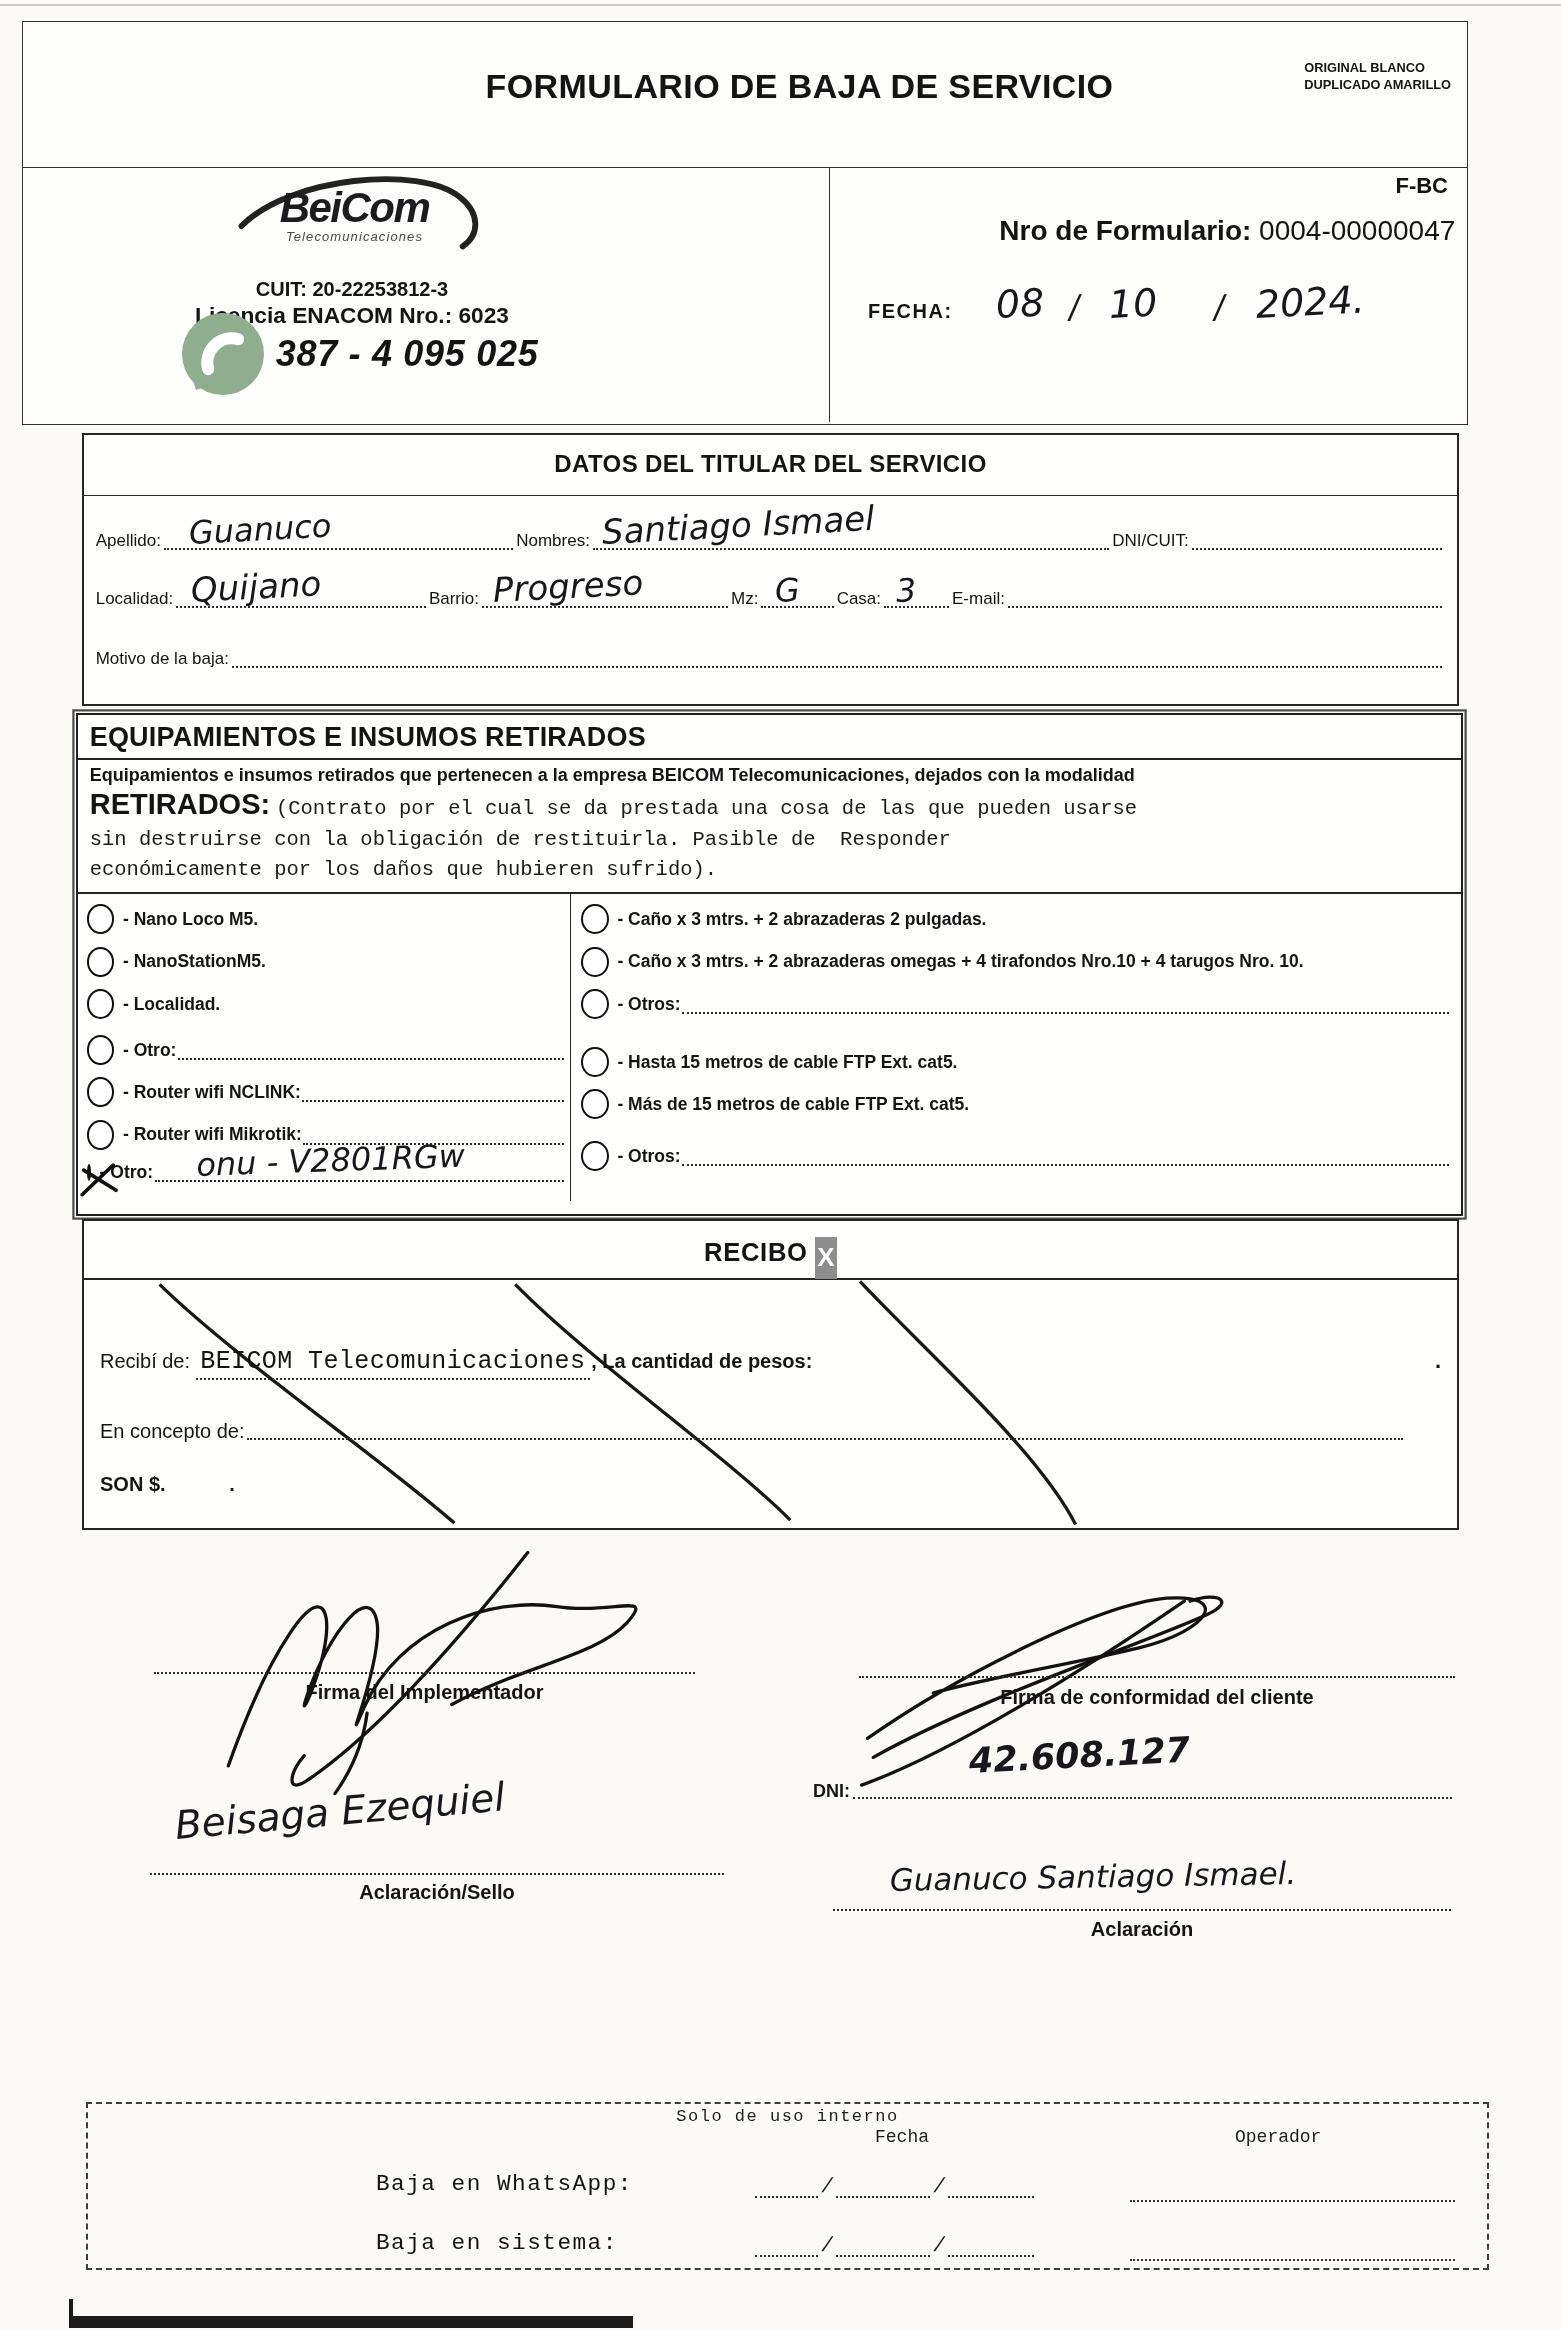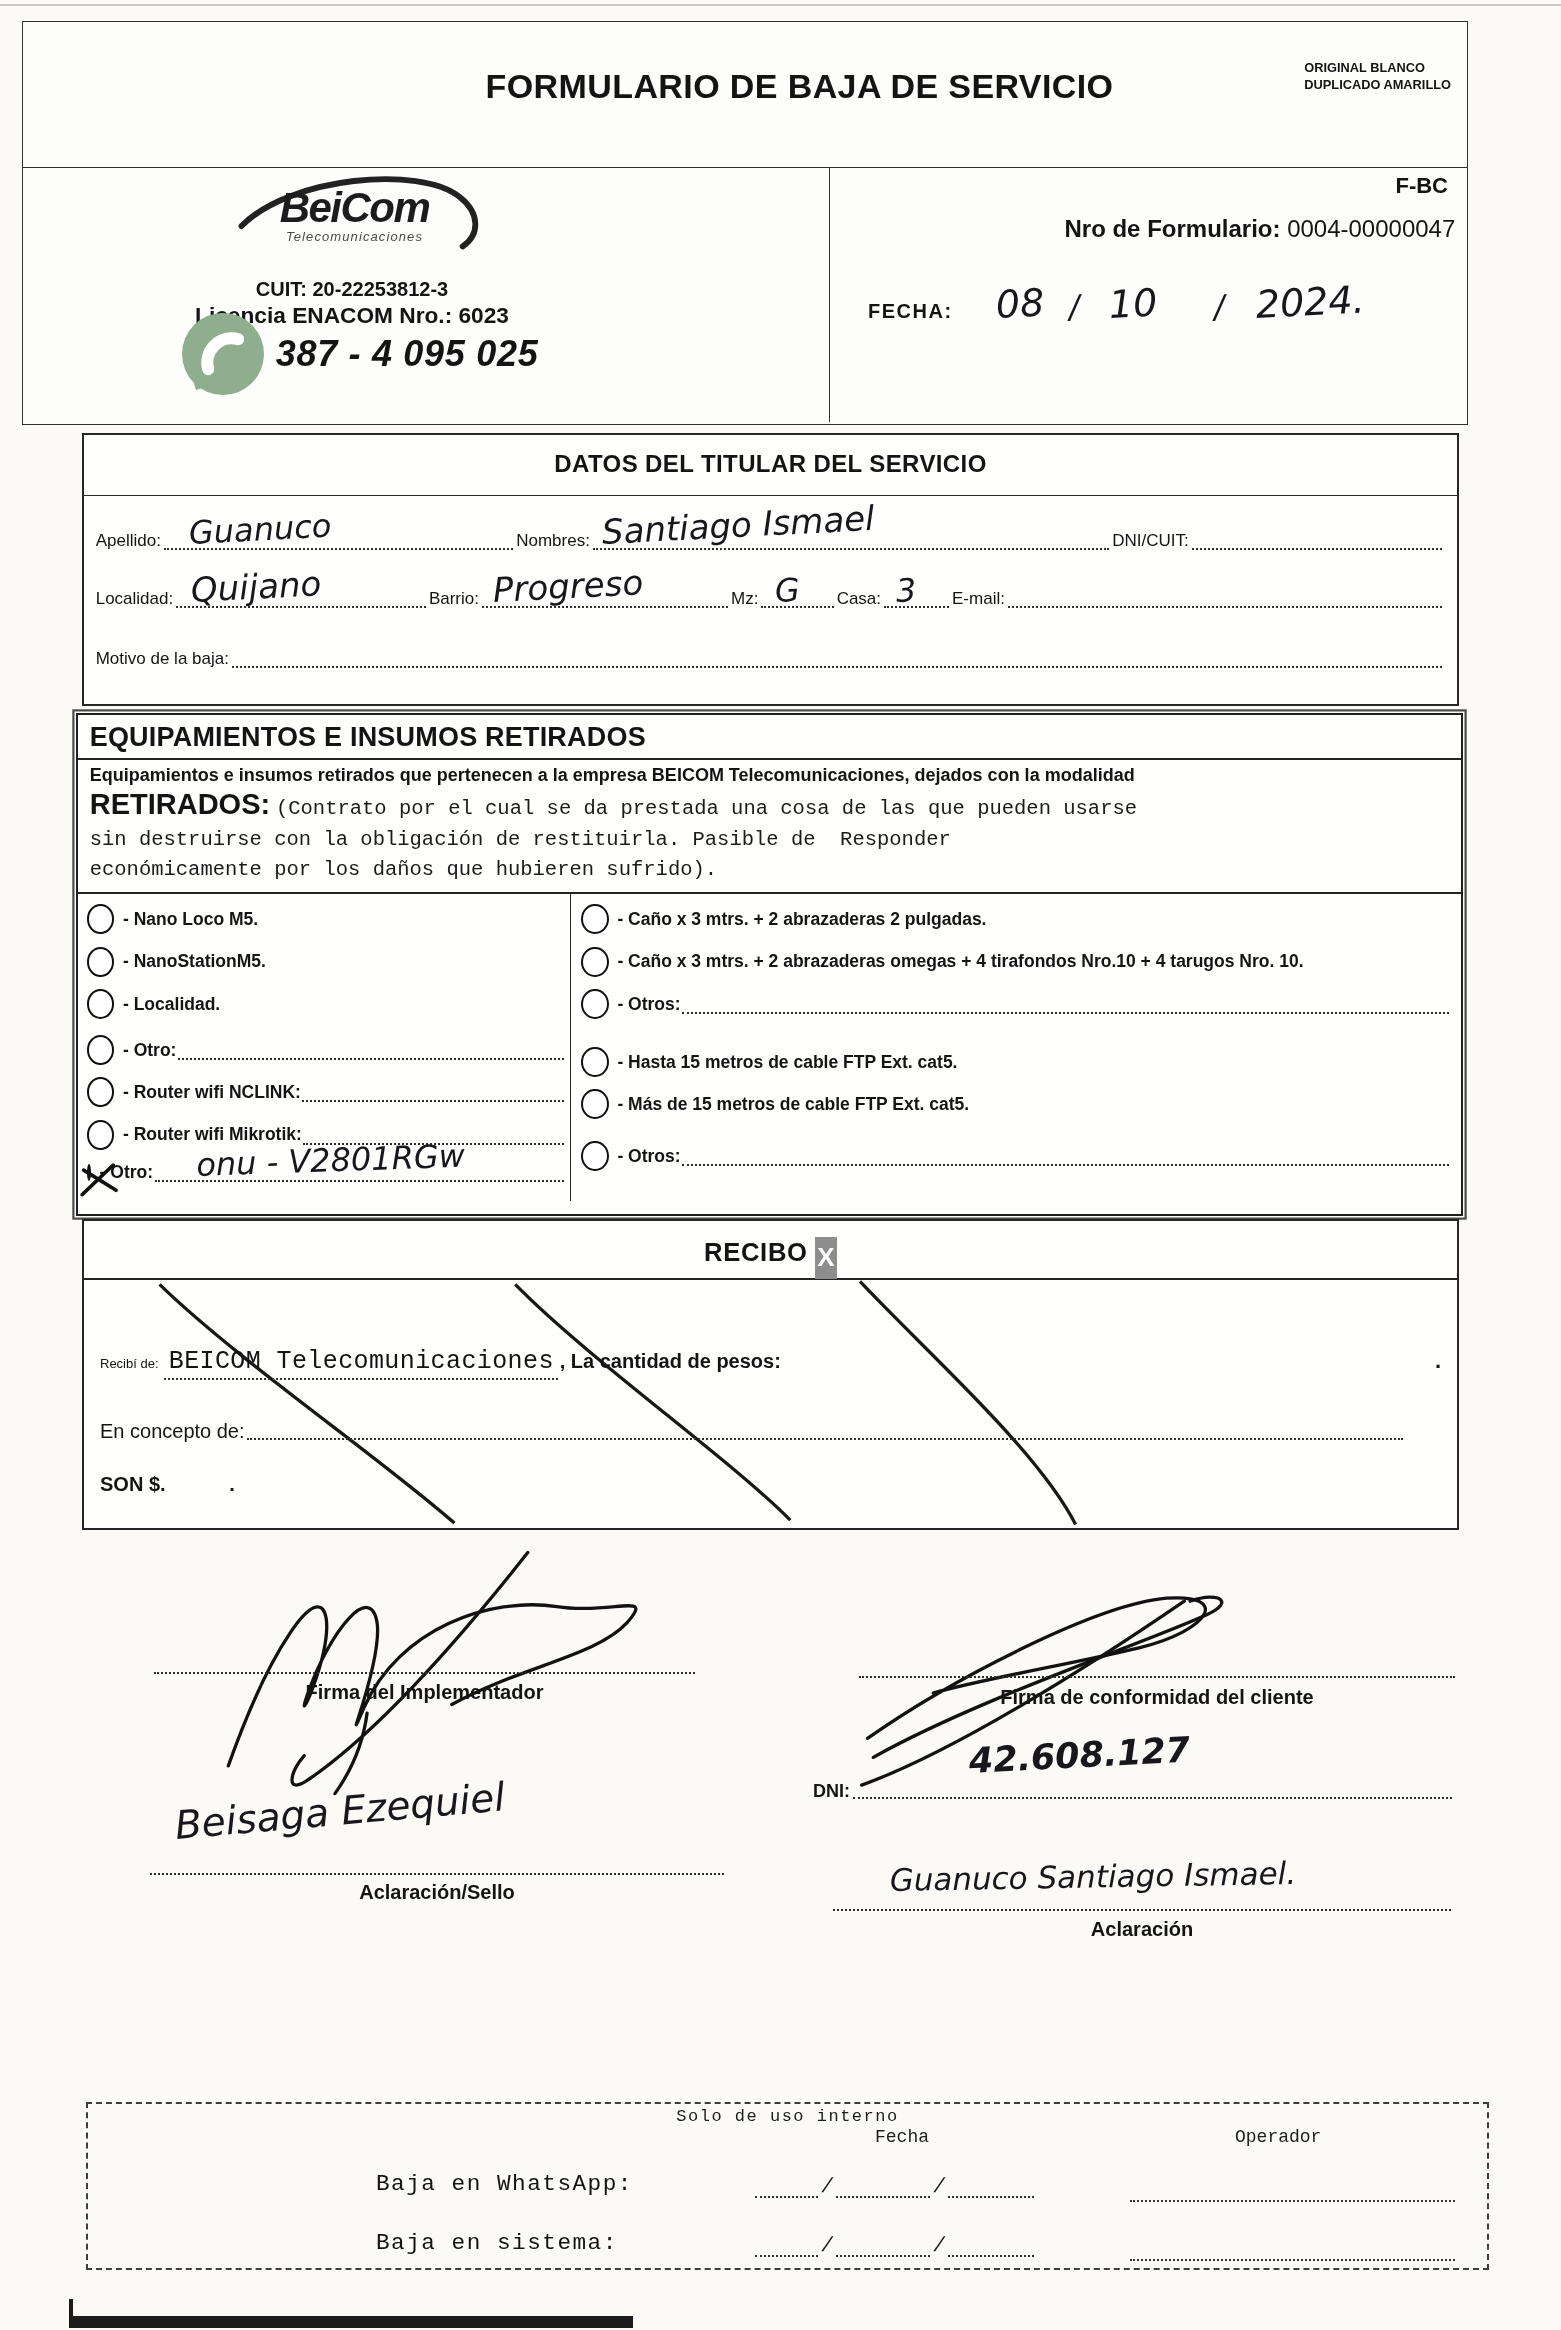--- a/index.html
+++ b/index.html
@@ -25,21 +25,21 @@
   .cuit{position:absolute;left:88px;width:482px;top:110px;text-align:center;font-size:20px;font-weight:700;}
   .lic{position:absolute;left:73px;width:512px;top:134px;text-align:center;font-size:22.7px;font-weight:600;}
   .phone-row{position:absolute;left:159px;top:145px;display:flex;align-items:center;}
   .wa-icon{width:82px;height:82px;border-radius:50%;background:#8fae8d;position:relative;flex:none;}
   .wa-icon:after{content:"";position:absolute;left:1.5px;bottom:-7.3px;width:0;height:0;
                  border:12.4px solid transparent;border-top-color:#8fae8d;transform:rotate(28deg);}
   .wa-icon svg{position:absolute;left:12.4px;top:12.4px;}
   .phone-num{font-size:36px;font-weight:700;margin-left:11.7px;letter-spacing:0.7px;font-style:italic;}
   .meta-cell{flex:1;position:relative;}
   .fbc{position:absolute;right:19px;top:5.8px;font-size:22px;font-weight:600;}
-  .nro-row{position:absolute;right:11.7px;top:47px;font-size:24px;font-weight:600;margin-left:8px;}
+  .nro-row{position:absolute;right:11.7px;top:47px;font-size:28px;font-weight:600;margin-left:8px;}
   .nro-row .val{font-weight:500;}
   .fecha-row{position:absolute;left:38px;top:115px;display:flex;align-items:baseline;}
   .fecha-row .lbl{font-size:20px;letter-spacing:1.5px;font-weight:600;}
   .fecha-hw{font-size:38px;}
   .fecha-slash{font-size:32px;}
   
   #datos-box{left:82px;top:433px;width:1373px;height:269px;}
   .datos-title{height:45px;border-bottom:1.5px solid #2a2a2a;text-align:center;font-size:24px;
                font-weight:800;padding-top:14.6px;letter-spacing:0.4px;}
   .frow{position:absolute;left:11.7px;right:11.7px;display:flex;align-items:flex-end;font-size:17px;font-weight:500;}
@@ -72,21 +72,21 @@
   #recibo-box{left:82px;top:1219px;width:1373px;height:307px;}
   .recibo-title-row{height:57px;border-bottom:2.2px solid #242424;text-align:center;}
   .recibo-title-inner{display:inline-flex;align-items:center;gap:7.3px;margin-top:10.2px;}
   .recibo-title{font-size:25.6px;font-weight:800;letter-spacing:0.7px;}
   .xbox{width:22px;height:42px;background:#8d8d8d;color:#fff;font-size:26px;font-weight:700;
         display:flex;align-items:center;justify-content:center;position:relative;top:5.8px;
         font-family:"Liberation Sans","DejaVu Sans",sans-serif;}
   .recibo-body{position:relative;height:246px;}
   .diag{position:absolute;left:0;top:0;width:100%;height:100%;}
   .recibi-row{position:absolute;left:16px;right:16px;top:67px;display:flex;align-items:baseline;}
-  .recibi-row .lbl{font-size:13px;font-weight:500;}
+  .recibi-row .lbl{font-size:20px;font-weight:500;}
   .recibi-val{font-family:"Liberation Mono","DejaVu Sans Mono",monospace;font-size:25px;
               border-bottom:2.2px dotted #333;padding:0 4.4px 1.5px;margin-left:5.8px;letter-spacing:0.4px;}
   .cantidad{font-size:20px;font-weight:600;margin-left:1.5px;}
   .dot-right{margin-left:auto;font-size:22px;font-weight:700;}
   .concepto-row{position:absolute;left:16px;right:51px;top:136px;display:flex;align-items:flex-end;
                 font-size:20px;font-weight:500;}
   .son-row{position:absolute;left:16px;top:193px;font-size:20px;font-weight:600;}
   .son-dot{margin-left:58px;font-weight:700;}
   
   .sig-svg{position:absolute;pointer-events:none;}

